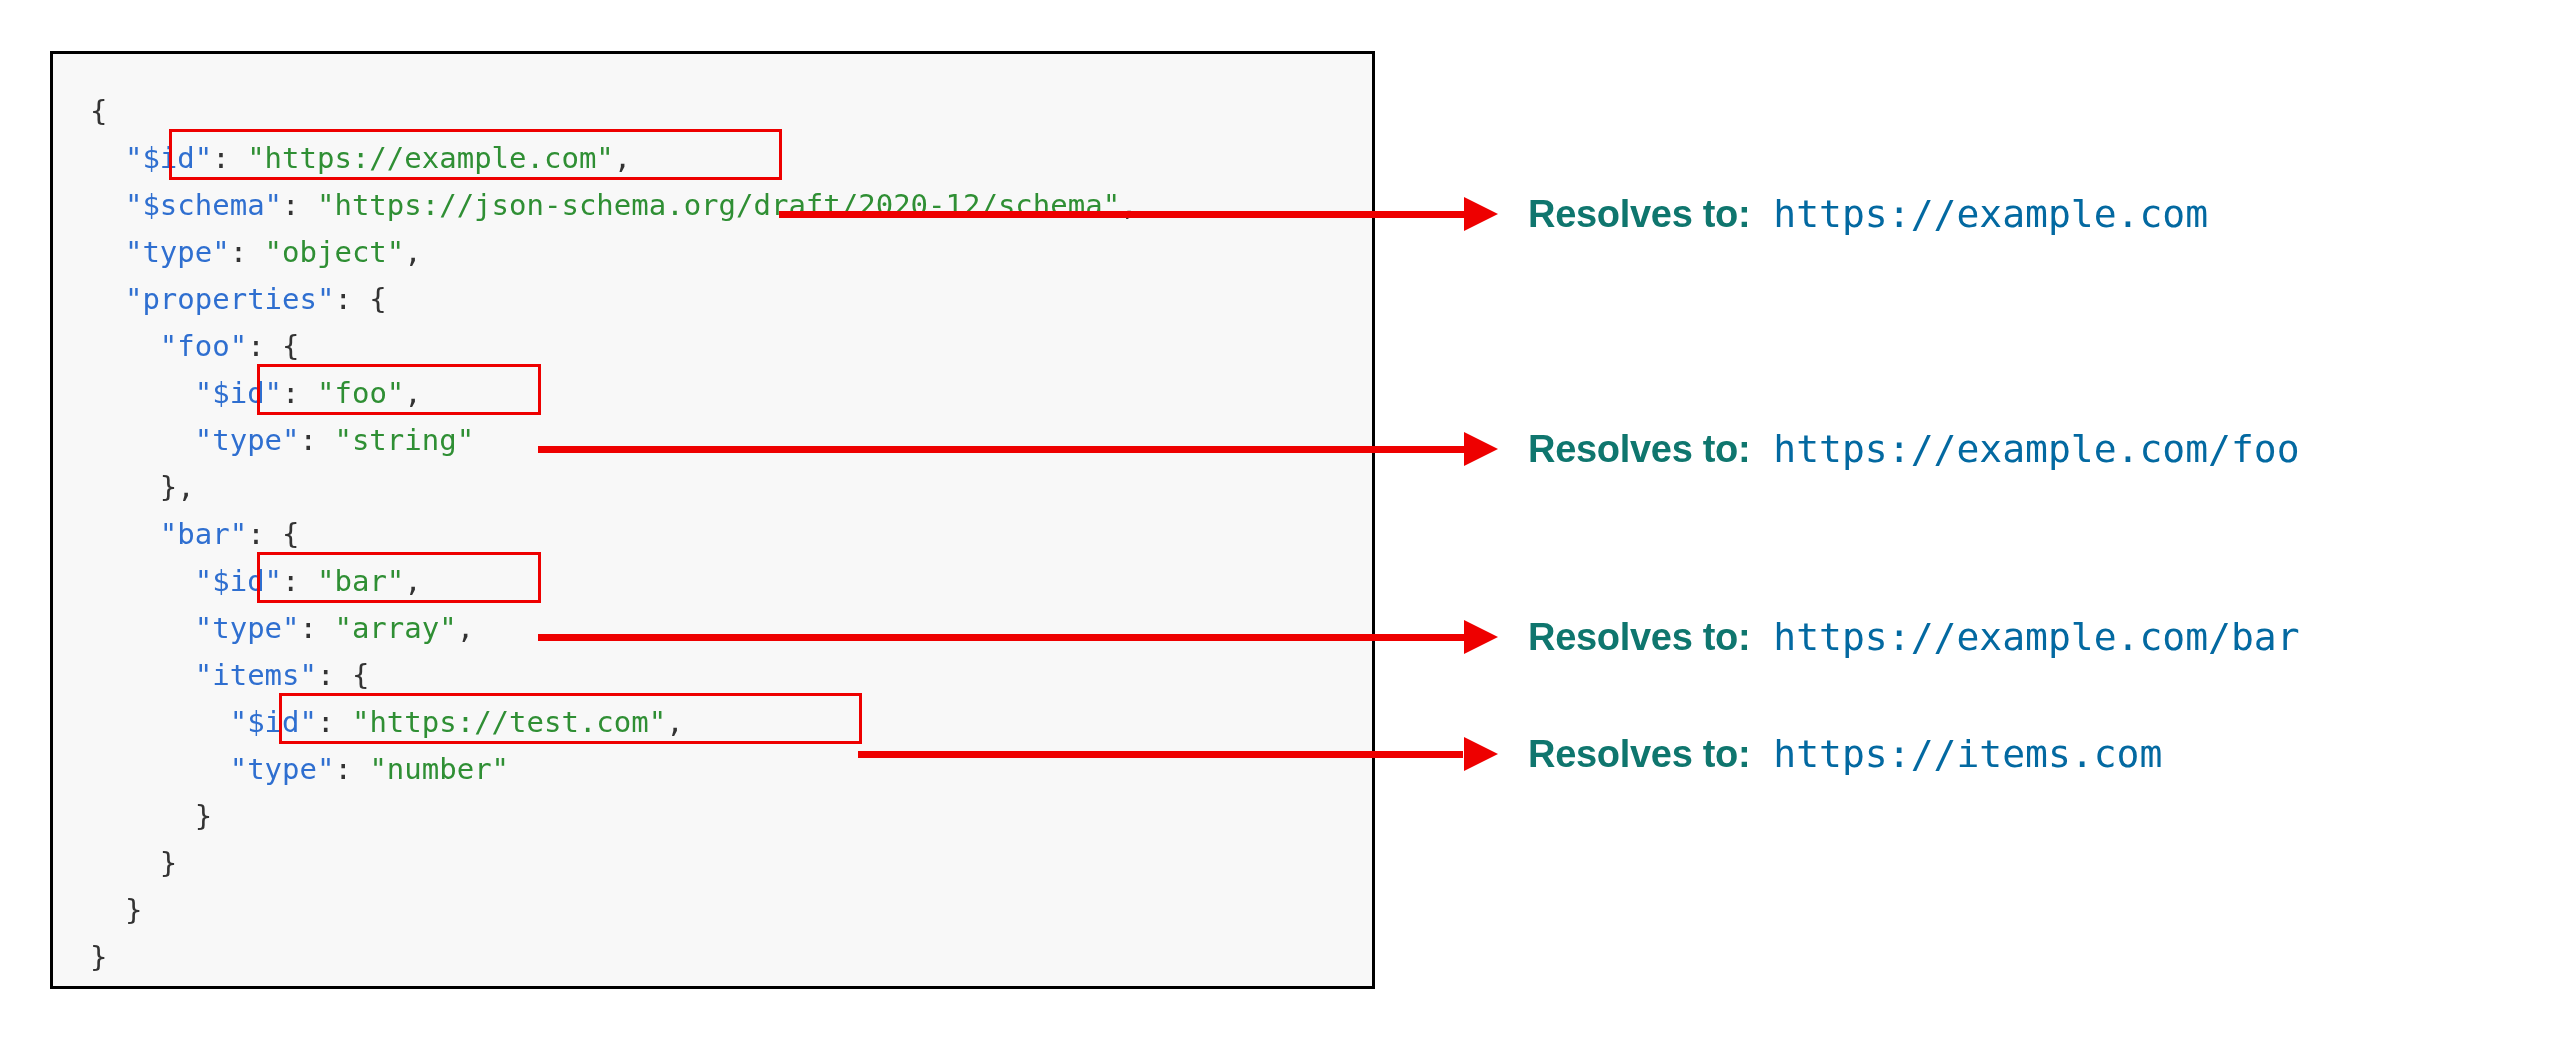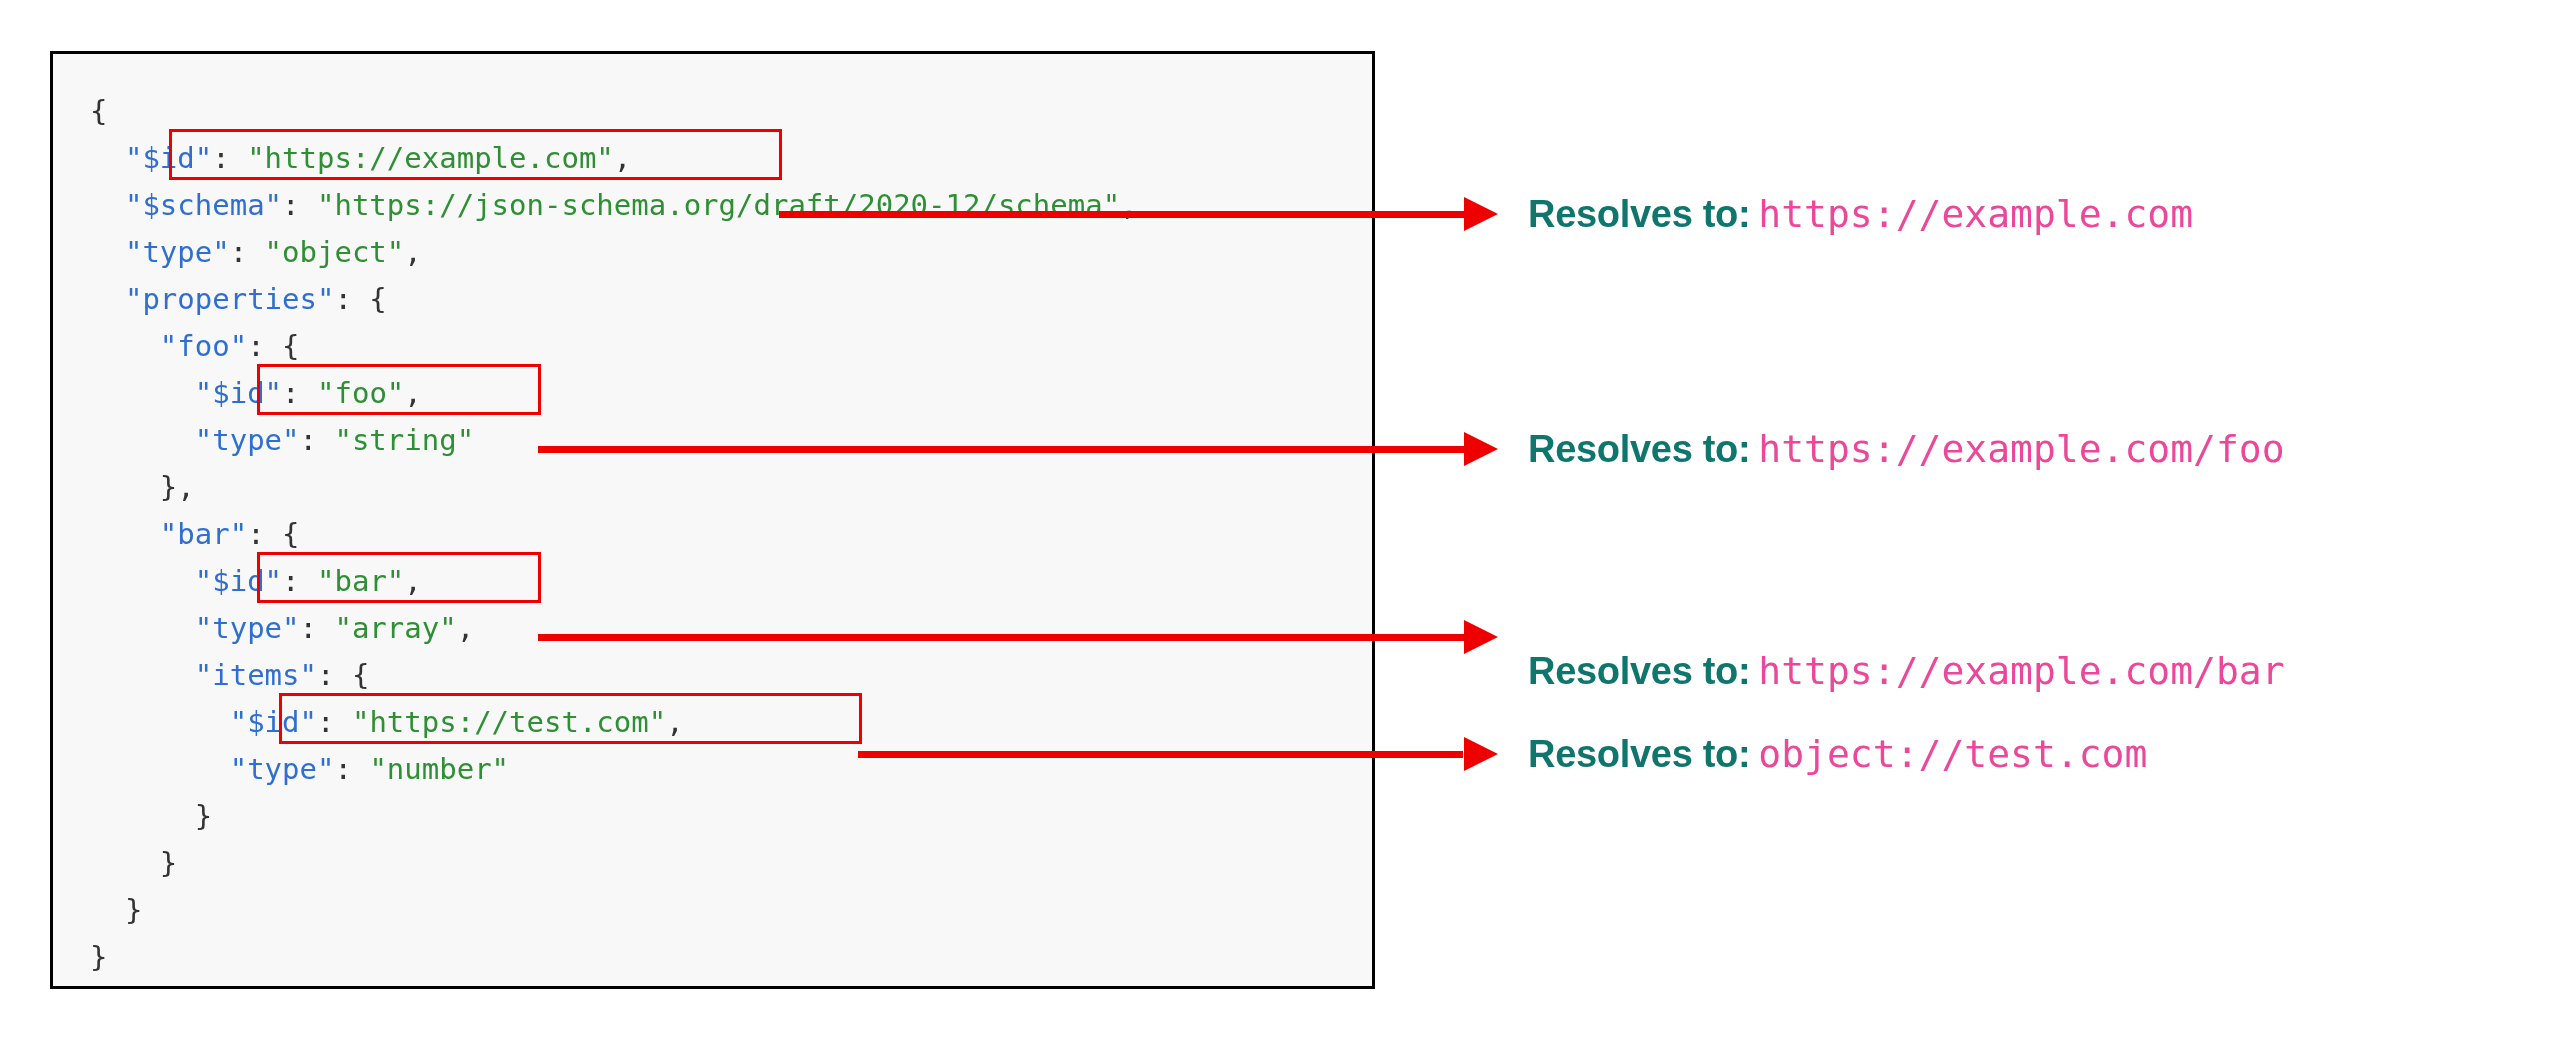--- a/index.html
+++ b/index.html
@@ -79,22 +79,22 @@
   .ann-label {
     font-family: "Liberation Sans", sans-serif;
     font-weight: bold;
     font-size: 38px;
     color: #0f766e;
     letter-spacing: -0.3px;
   }
   .ann-url {
     font-family: "DejaVu Sans Mono", "Liberation Mono", monospace;
     font-size: 38px;
-    color: #ec4899;
-    margin-left: 8px;
+    color: #0369a1;
+    margin-left: 23px;
   }
 </style>
 </head>
 <body>
 
 <div id="code-panel">
   <div id="code-listing"><div class="code-line"><span class="p">{</span></div><div class="code-line"><span class="p">  </span><span class="k">"$id"</span><span class="p">: </span><span class="s">"https://example.com"</span><span class="p">,</span></div><div class="code-line"><span class="p">  </span><span class="k">"$schema"</span><span class="p">: </span><span class="s">"https://json-schema.org/draft/2020-12/schema"</span><span class="p">,</span></div><div class="code-line"><span class="p">  </span><span class="k">"type"</span><span class="p">: </span><span class="s">"object"</span><span class="p">,</span></div><div class="code-line"><span class="p">  </span><span class="k">"properties"</span><span class="p">: {</span></div><div class="code-line"><span class="p">    </span><span class="k">"foo"</span><span class="p">: {</span></div><div class="code-line"><span class="p">      </span><span class="k">"$id"</span><span class="p">: </span><span class="s">"foo"</span><span class="p">,</span></div><div class="code-line"><span class="p">      </span><span class="k">"type"</span><span class="p">: </span><span class="s">"string"</span></div><div class="code-line"><span class="p">    },</span></div><div class="code-line"><span class="p">    </span><span class="k">"bar"</span><span class="p">: {</span></div><div class="code-line"><span class="p">      </span><span class="k">"$id"</span><span class="p">: </span><span class="s">"bar"</span><span class="p">,</span></div><div class="code-line"><span class="p">      </span><span class="k">"type"</span><span class="p">: </span><span class="s">"array"</span><span class="p">,</span></div><div class="code-line"><span class="p">      </span><span class="k">"items"</span><span class="p">: {</span></div><div class="code-line"><span class="p">        </span><span class="k">"$id"</span><span class="p">: </span><span class="s">"https://test.com"</span><span class="p">,</span></div><div class="code-line"><span class="p">        </span><span class="k">"type"</span><span class="p">: </span><span class="s">"number"</span></div><div class="code-line"><span class="p">      }</span></div><div class="code-line"><span class="p">    }</span></div><div class="code-line"><span class="p">  }</span></div><div class="code-line"><span class="p">}</span></div></div>
   <div id="highlight-layer">
       <div class="hl-box" style="left: 116px; top: 75px; width: 613px; height: 51px;"></div>
       <div class="hl-box" style="left: 204px; top: 310px; width: 284px; height: 51px;"></div>
@@ -105,18 +105,18 @@
 
 <div id="annotation-layer">
     <div class="arrow-line" style="left: 779px; top: 211px; width: 685px;"></div>
     <div class="arrow-head" style="left: 1464px; top: 197px;"></div>
     <div class="annotation" style="left: 1528px; top: 195px;"><span class="ann-label">Resolves to:</span><span class="ann-url">https://example.com</span></div>
     <div class="arrow-line" style="left: 538px; top: 446px; width: 926px;"></div>
     <div class="arrow-head" style="left: 1464px; top: 432px;"></div>
     <div class="annotation" style="left: 1528px; top: 430px;"><span class="ann-label">Resolves to:</span><span class="ann-url">https://example.com/foo</span></div>
     <div class="arrow-line" style="left: 538px; top: 634px; width: 926px;"></div>
     <div class="arrow-head" style="left: 1464px; top: 620px;"></div>
-    <div class="annotation" style="left: 1528px; top: 652px;"><span class="ann-label">Resolves to:</span><span class="ann-url">https://example.com/bar</span></div>
+    <div class="annotation" style="left: 1528px; top: 618px;"><span class="ann-label">Resolves to:</span><span class="ann-url">https://example.com/bar</span></div>
     <div class="arrow-line" style="left: 858px; top: 751px; width: 605px;"></div>
     <div class="arrow-head" style="left: 1464px; top: 737px;"></div>
-    <div class="annotation" style="left: 1528px; top: 735px;"><span class="ann-label">Resolves to:</span><span class="ann-url">object://test.com</span></div>
+    <div class="annotation" style="left: 1528px; top: 735px;"><span class="ann-label">Resolves to:</span><span class="ann-url">https://items.com</span></div>
   </div>
 
 
 </body></html>

